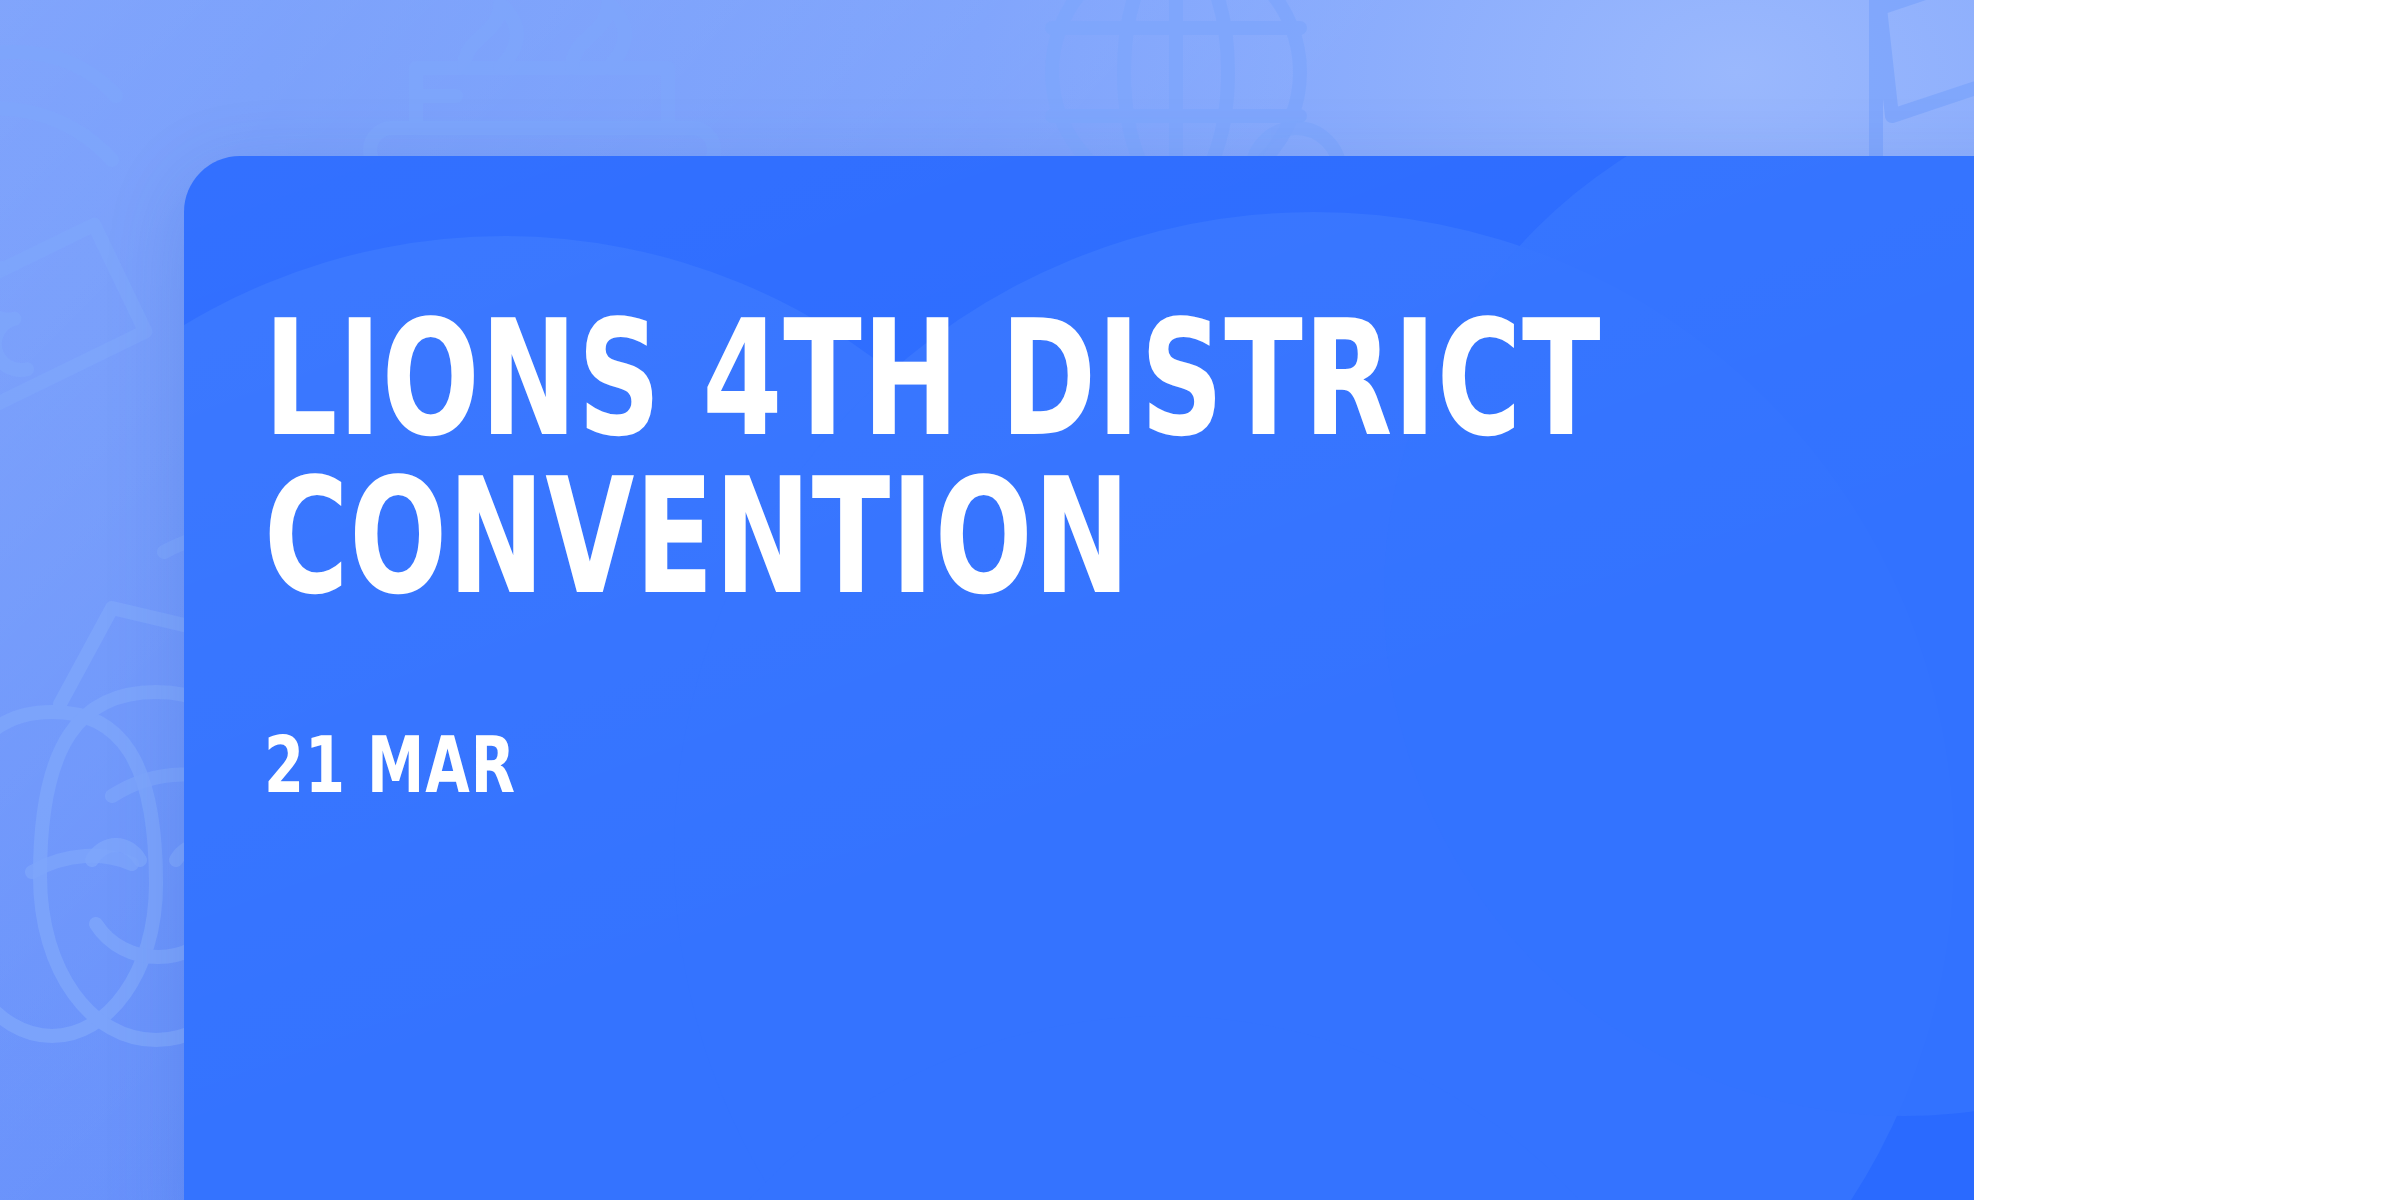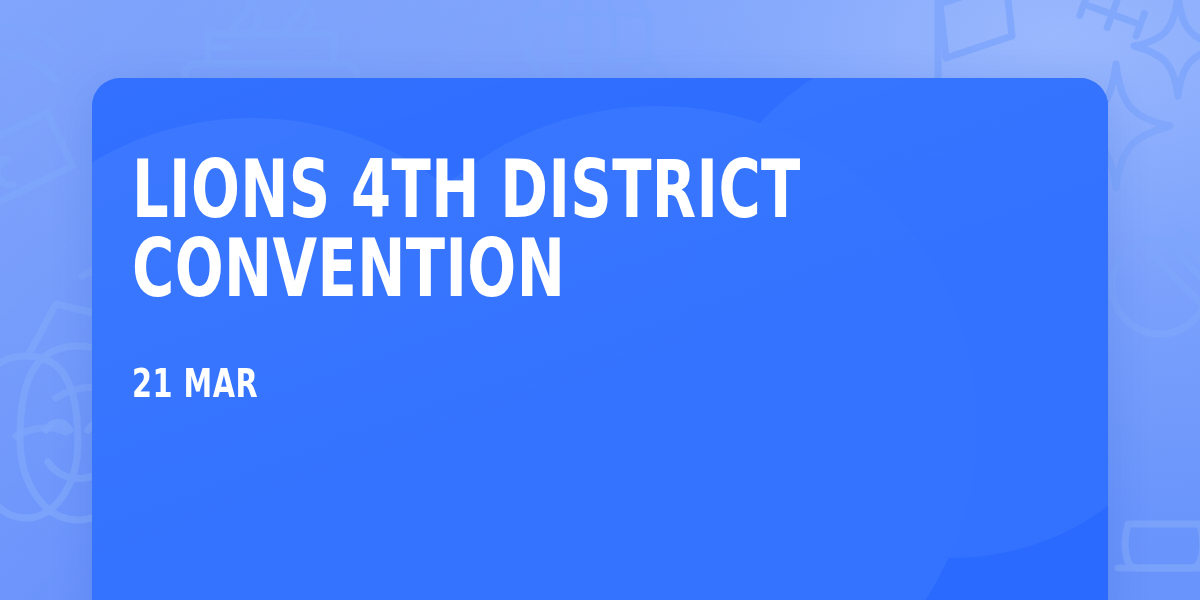--- a/index.html
+++ b/index.html
@@ -2,21 +2,21 @@
 <html><head>
 <meta charset="utf-8">
 <style>
   html, body {
     margin: 0;
     padding: 0;
     background: #ffffff;
   }
   #stage {
     position: relative;
-    width: 1200px;
+    width: 987px;
     height: 600px;
     overflow: hidden;
     font-family: "Liberation Sans", sans-serif;
   }
 
   
   .bg-base {
     position: absolute;
     inset: 0;
     background:

